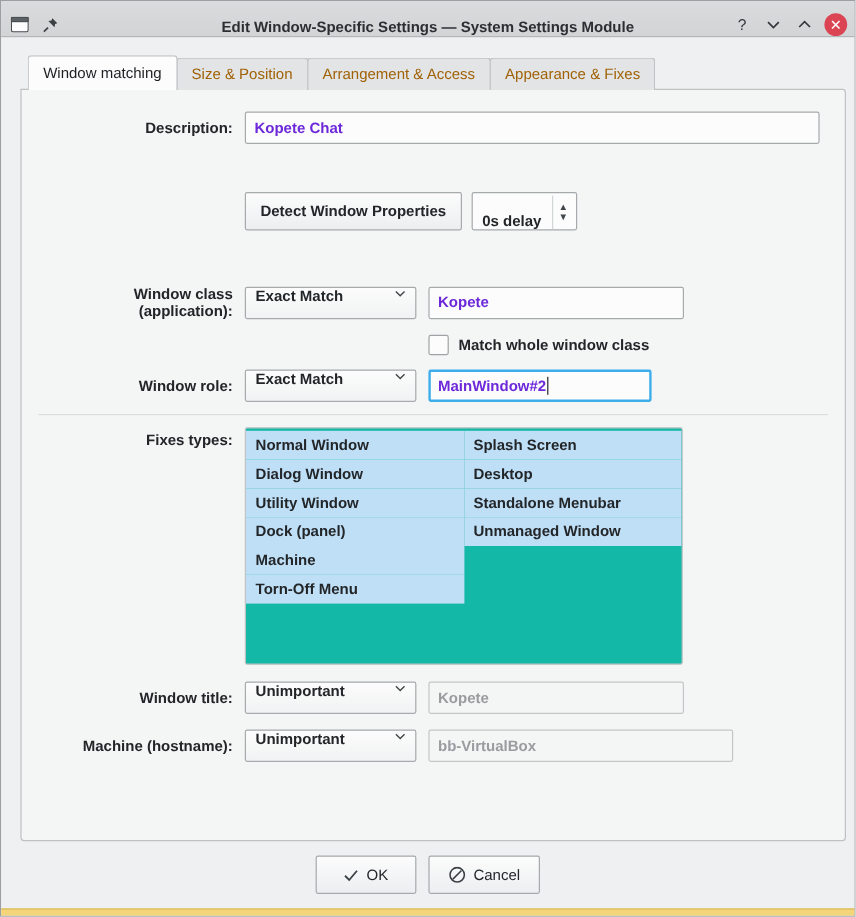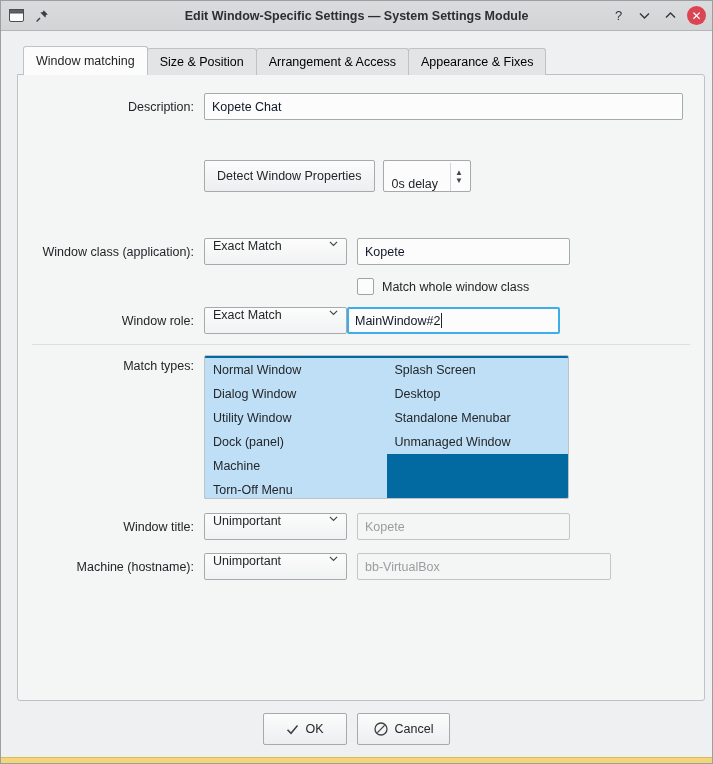--- a/index.html
+++ b/index.html
@@ -18,21 +18,21 @@
     background: #eff0f1;
     border: 1px solid #9b9fa2;
   }
   
   #titlebar {
     height: 30px;
     flex: 0 0 30px;
     background: linear-gradient(#d9dbdc, #d2d4d6);
     border-bottom: 1px solid #b4b7ba;
     display: flex;
-    align-items: center;
+    align-items: flex-end;
     padding: 0 6px;
     position: relative;
   }
   .tb-left { display: flex; align-items: center; gap: 6px; }
   .tb-btn {
     width: 19px; height: 19px;
     display: flex; align-items: center; justify-content: center;
     border-radius: 2px;
     color: #3b4045;
   }
@@ -78,39 +78,40 @@
   }
   .tab {
     height: 27px;
     padding: 0 12px;
     display: flex; align-items: center;
     border: 1px solid #bfc2c4;
     border-bottom: none;
     border-radius: 3px 3px 0 0;
     background: #e2e4e5;
     margin-right: -1px;
-    color: #000000;
+    color: #a16207;
     font-size: 12.5px;
   }
   .tab.active {
     background: #fcfcfc;
     height: 29px;
     border-color: #bfc2c4;
     color: #1d2023;
     position: relative;
     z-index: 3;
   }
   #panel {
     flex: 1 1 auto;
     background: #f4f5f5;
     border: 1px solid #bfc2c4;
     border-radius: 0 3px 3px 3px;
     margin-top: -1px;
     padding: 18px 14px 14px 14px;
     position: relative;
+    font-weight: bold;
   }
   .row {
     display: flex;
     align-items: center;
     margin-bottom: 13px;
   }
   .lbl {
     width: 172px;
     text-align: right;
     padding-right: 10px;
@@ -120,21 +121,21 @@
   }
   
   .text-input {
     height: 27px;
     border: 1px solid #a6aaad;
     border-radius: 2px;
     background: #fcfcfc;
     padding: 0 7px;
     display: flex; align-items: center;
     font-size: 12.5px;
-    color: #0f172a;
+    color: #6d28d9;
   }
   .text-input.disabled {
     background: #f4f5f5;
     border-color: #c3c6c8;
     color: #9a9da0;
   }
   .text-input.focused {
     border: 2px solid #3daee9;
     padding: 0 6px;
   }
@@ -192,22 +193,22 @@
     width: 17px; height: 17px;
     border: 1px solid #9fa3a6;
     border-radius: 2px;
     background: #fcfcfc;
     margin-right: 8px;
   }
   
   .listbox {
     border: 1px solid #c0c3c5;
     border-radius: 2px;
-    background: #0369a1;
-    height: 144px;
+    background: #14b8a6;
+    height: 198px;
     width: 365px;
     display: flex;
     padding: 2px 0 0 0;
     overflow: hidden;
   }
   .listcol { width: 50%; padding: 0; }
   .listitem {
     height: 24px;
     display: flex; align-items: center;
     padding: 0 8px;
@@ -337,30 +338,30 @@
       </div>
 
       <div class="row" style="margin-bottom:10px;">
         <div class="lbl">Window role:</div>
         <div class="combo" style="width:143px;">
           <span>Exact Match</span>
           <svg class="chev" viewBox="0 0 10 10">
               <path d="M1 3.2 L5 7.2 L9 3.2" fill="none" stroke="#41464b" stroke-width="1.3"></path>
             </svg>
         </div>
-        <div class="text-input focused" style="width:213px;">
+        <div class="text-input focused" style="width:186px;margin-left:10px;">
           <span>MainWindow#2</span>
             <span class="caret"></span>
         </div>
       </div>
 
       <div class="sep"></div>
 
       <div class="row" style="align-items:flex-start; margin-bottom:14px;">
-        <div class="lbl" style="padding-top:4px;">Match types:</div>
+        <div class="lbl" style="padding-top:4px;">Fixes types:</div>
         <div class="listbox">
           <div class="listcol">
             <div class="listitem sel">Normal Window</div>
             <div class="listitem sel">Dialog Window</div>
             <div class="listitem sel">Utility Window</div>
             <div class="listitem sel">Dock (panel)</div>
             <div class="listitem sel">Machine</div>
             <div class="listitem sel">Torn-Off Menu</div>
           </div>
           <div class="listcol">

